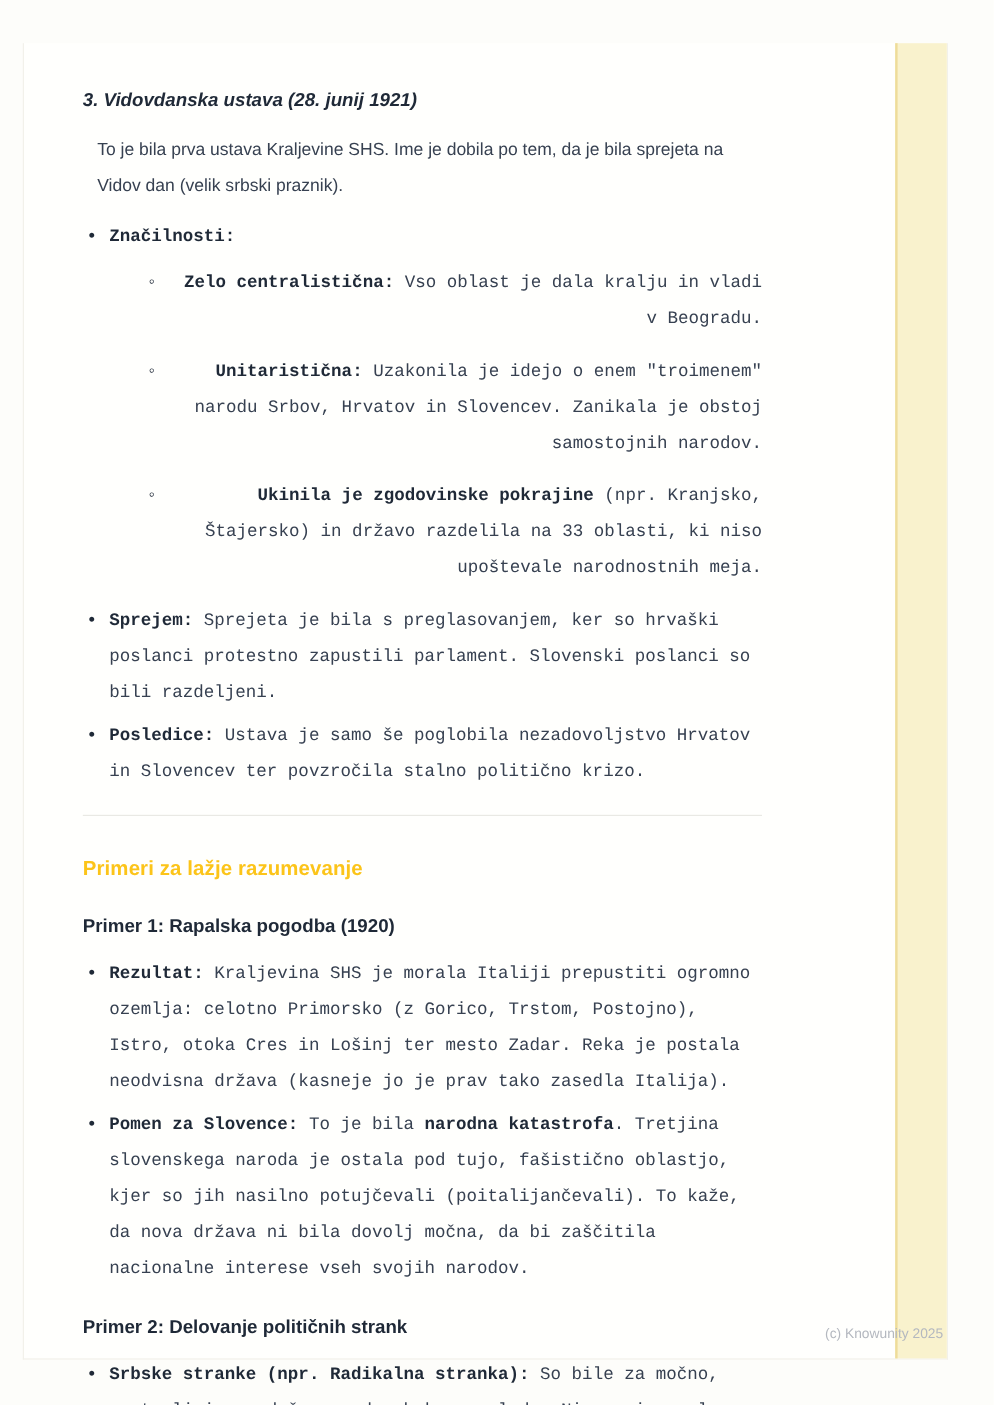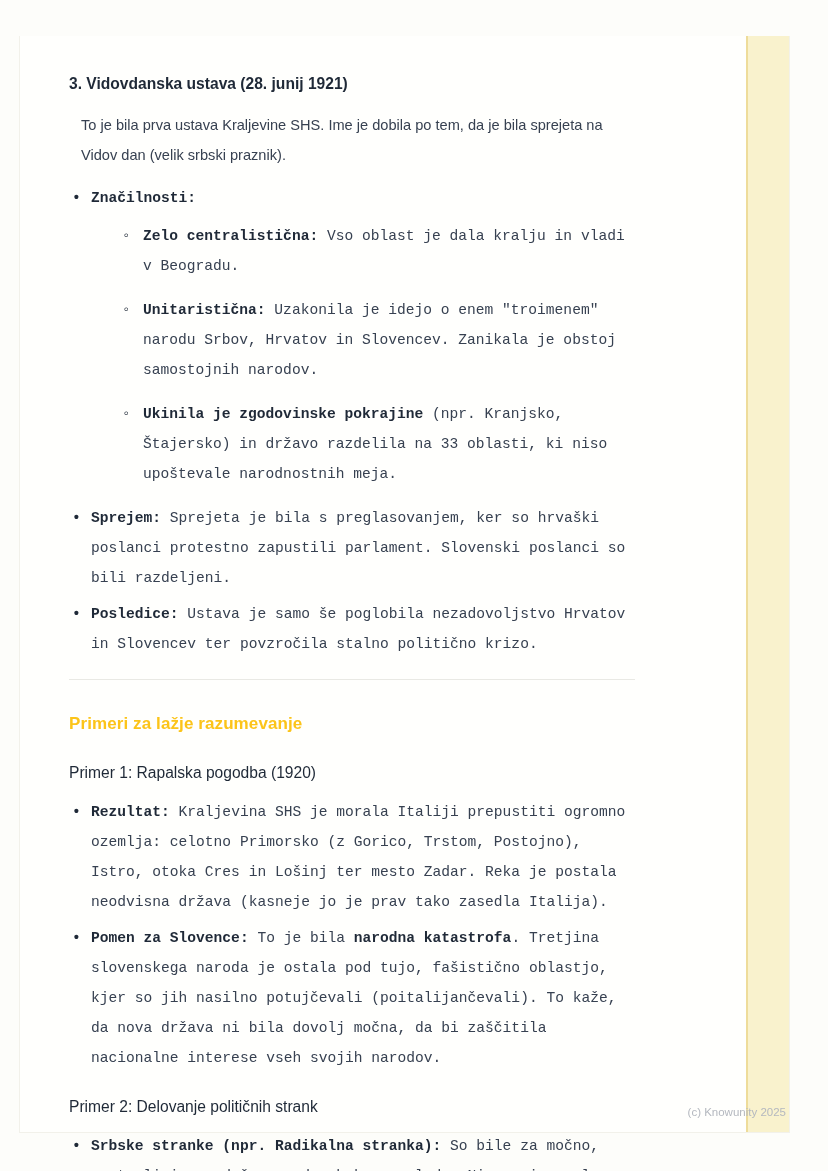--- a/index.html
+++ b/index.html
@@ -29,41 +29,42 @@
   .table-cell{
     background:#f8f9fa;border:1px solid #eceef1;border-top:none;
     box-sizing:border-box;padding:6px 16px 0 16px;height:62px;overflow:hidden;
     font-size:14.2px;line-height:27px;color:#3c4555;
   }
   .table-cell.c1{width:228px;border-right:none;}
   .table-cell.c2{width:338px;border-left:1px solid #e3e6ea;}
   h3.sec{
     font-size:15.6px;line-height:22px;font-weight:700;color:#1f2937;
     margin:37px 0 0 0;
+    font-style:italic;
   }
   p.intro{margin:15px 0 0 12px;}
   ul{list-style:none;margin:0;padding:0;}
   ul.l1{margin-top:13px;}
   ul.l1 > li{position:relative;padding-left:22px;margin:0 0 6px 0;font-family:Liberation Mono, monospace;}
   ul.l1 > li::before{
     content:"\2022";position:absolute;left:3px;top:0;color:#1f2937;font-weight:700;
   }
-  ul.l2{margin:2px 0 0 0;}
+  ul.l2{margin:2px 0 0 0;text-align:right;}
   ul.l2 > li{position:relative;padding-left:22px;margin:8px 0 14px 30px;}
   ul.l2 > li::before{
     content:"\25E6";position:absolute;left:1px;top:0;color:#1f2937;font-weight:700;
   }
   .b{font-weight:700;color:#1f2937;}
   hr.divider{border:none;border-top:1px solid #e9e9e4;margin:20px 0 0 0;}
   h2.accent{
     font-size:17px;line-height:30px;font-weight:700;color:#fcc419;
     margin:29px 0 0 0;letter-spacing:.1px;
   }
   h4.primer{
-    font-size:15.6px;line-height:22px;font-weight:400;color:#1f2937;
+    font-size:15.6px;line-height:22px;font-weight:700;color:#1f2937;
     margin:23px 0 0 0;
   }
   .watermark{
     position:absolute;right:3px;bottom:13px;z-index:3;
     font-size:11.5px;color:#b4b8bf;line-height:14px;
   }
 </style>
 </head>
 <body>
 

